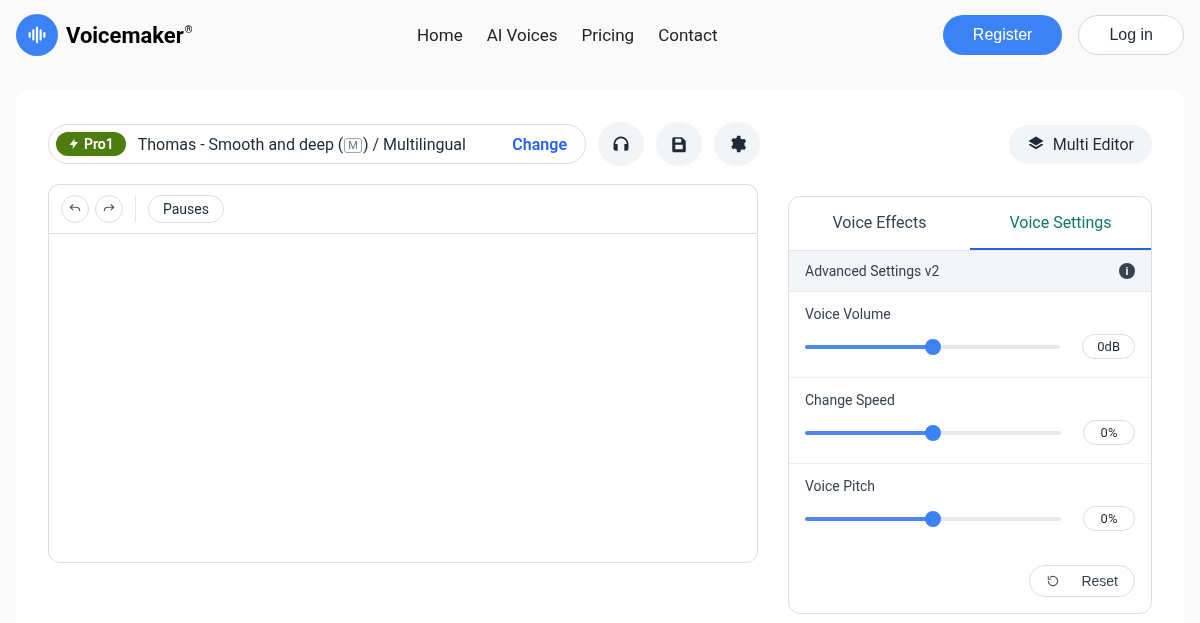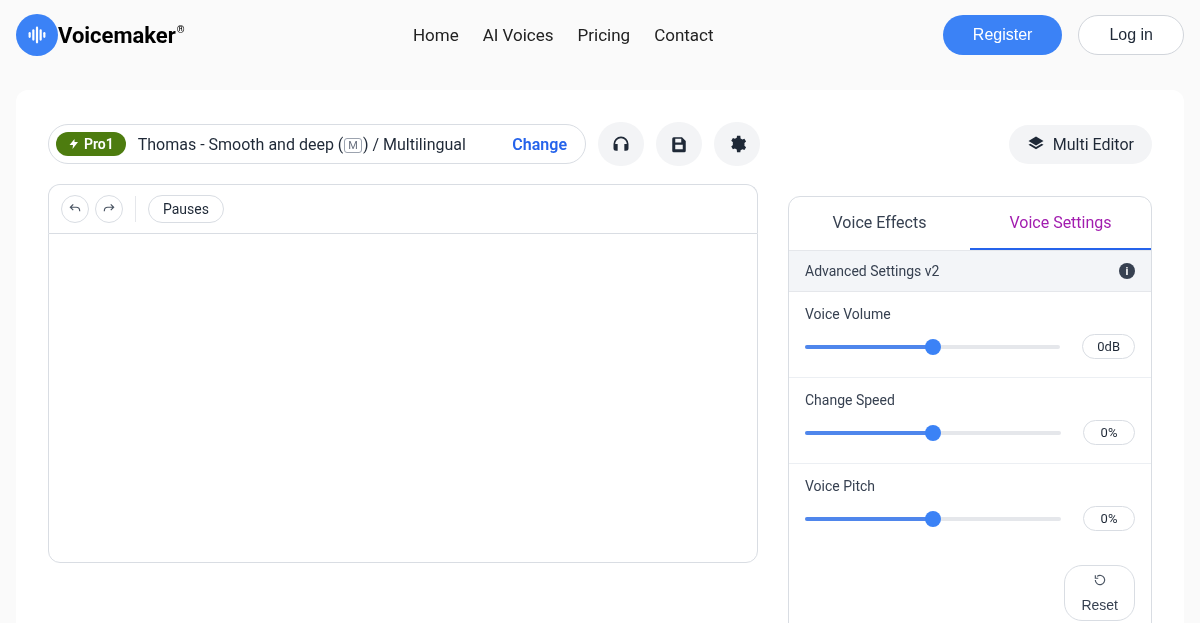--- a/index.html
+++ b/index.html
@@ -13,20 +13,21 @@
   }
   .header {
     display: flex;
     align-items: center;
     justify-content: space-between;
     padding: 14px 16px;
   }
   .logo {
     display: flex;
     align-items: center;
+    gap: 8px;
   }
   .logo-mark {
     width: 42px;
     height: 42px;
     border-radius: 50%;
     background: #3b82f6;
     display: flex;
     align-items: center;
     justify-content: center;
   }
@@ -212,21 +213,21 @@
   .tab {
     flex: 1;
     text-align: center;
     padding: 16px 0;
     font-size: 16px;
     cursor: pointer;
     color: #374151;
   }
   .tab.active {
     border-bottom: 2px solid #2563eb;
-    color: #a21caf;
+    color: #0f766e;
   }
   .adv-row {
     display: flex;
     align-items: center;
     justify-content: space-between;
     padding: 12px 16px;
     background: #f3f5f8;
     border-bottom: 1px solid #e5e7eb;
     font-size: 14px;
     color: #374151;
@@ -303,25 +304,24 @@
     justify-content: flex-end;
     padding: 16px;
   }
   .reset-btn {
     border: 1px solid #d9dde3;
     border-radius: 18px;
     padding: 7px 16px;
     font-size: 14px;
     display: inline-flex;
     align-items: center;
-    gap: 10px;
+    gap: 21px;
     cursor: pointer;
     color: #374151;
     background: #fff;
-    flex-direction: column;
   }
 </style>
 </head>
 <body>
 
 <div class="header">
   <div class="logo">
     <div class="logo-mark">
       <svg width="22" height="22" viewBox="0 0 24 24">
         <g stroke="#fff" stroke-width="2.4" stroke-linecap="round">

